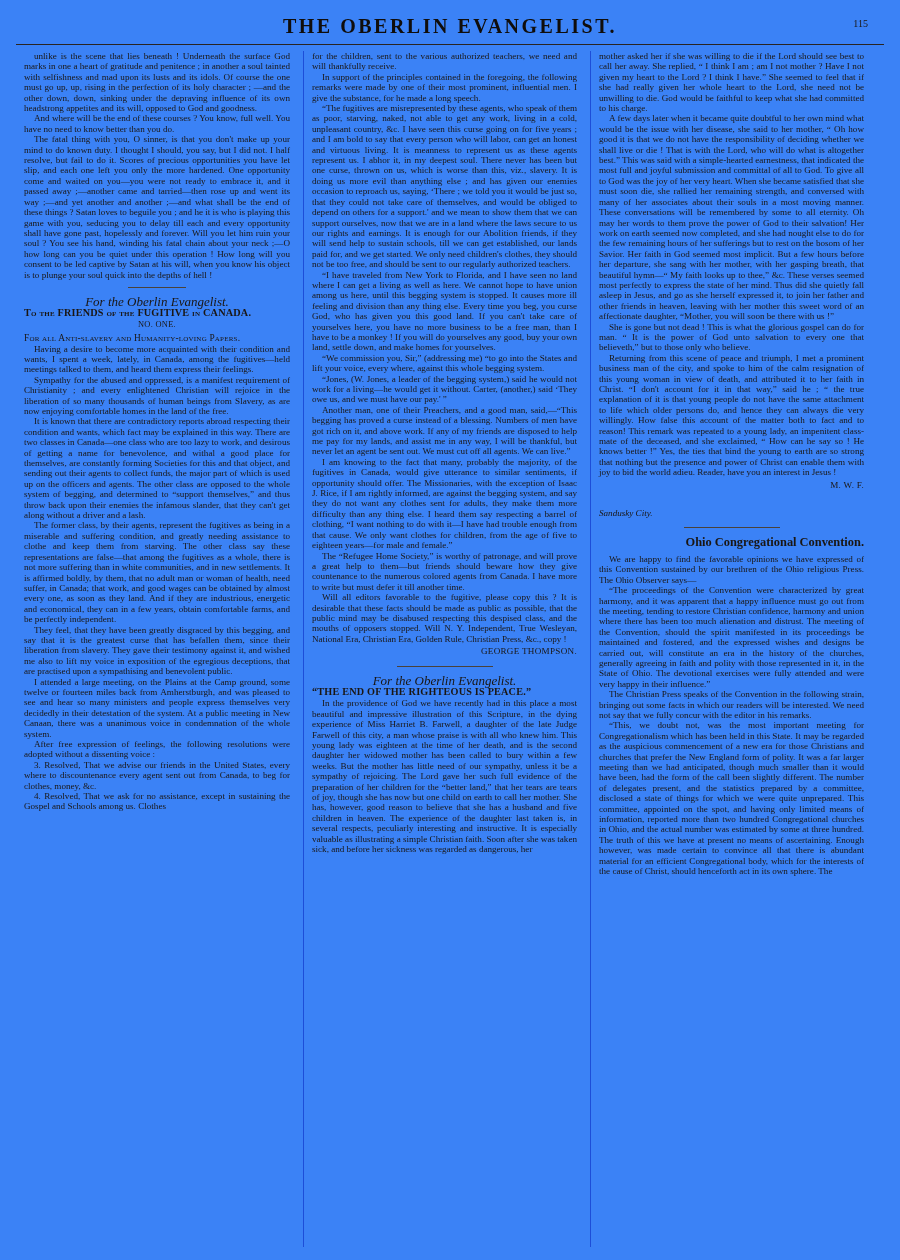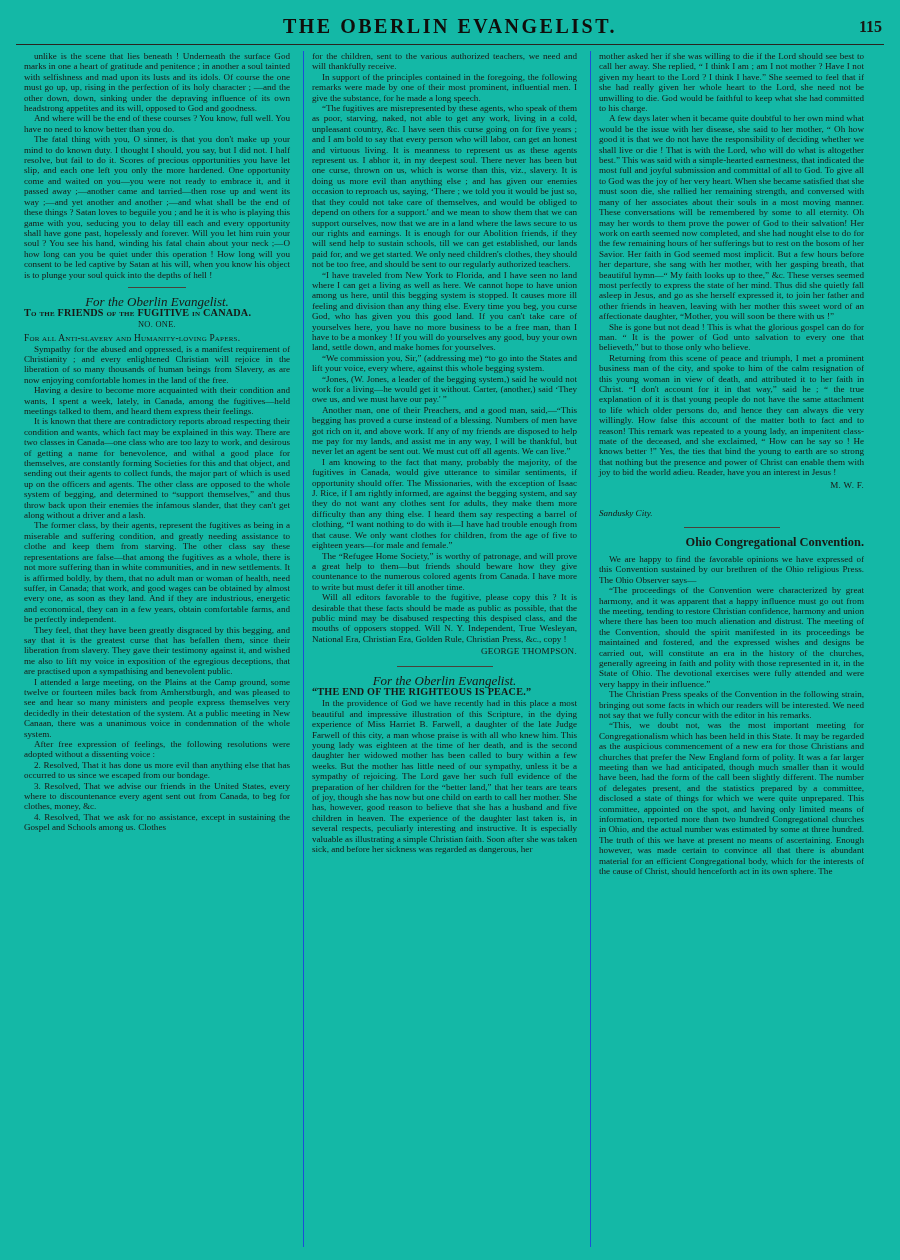--- a/index.html
+++ b/index.html
@@ -14,44 +14,44 @@
     color: #1a1613;
     position: relative;
     overflow: hidden;
   }
   .page {
     width: 900px;
     height: 1260px;
     position: relative;
     box-sizing: border-box;
     padding: 14px 16px 10px 16px;
-    background: #14b8a6;
+    background: #3b82f6;
   }
   
   .masthead {
     position: relative;
     height: 30px;
     border-bottom: 1.5px solid #2a2420;
     margin-bottom: 6px;
   }
   .masthead-title {
     text-align: center;
     font-family: "Liberation Serif", serif;
     font-size: 20px;
     letter-spacing: 2.5px;
     font-weight: bold;
     color: #100d0b;
     line-height: 24px;
   }
   .page-number {
     position: absolute;
-    right: 2px;
+    right: 16px;
     top: 4px;
-    font-size: 16px;
-    font-weight: bold;
+    font-size: 10px;
+    font-weight: normal;
   }
   
   .columns {
     display: flex;
     gap: 5px;
     height: 1196px;
   }
   .col {
     width: 282px;
     padding: 0 8px;
@@ -144,28 +144,27 @@
     <div class="col">
         <div class="col-inner" id="col1">
           <p>unlike is the scene that lies beneath !  Underneath the surface God marks in one a heart of gratitude and penitence ; in another a soul tainted with selfishness and mad upon its lusts and its idols.  Of course the one must go up, up, rising in the perfection of its holy character ; —and the other down, down, sinking under the depraving influence of its own headstrong appetites and its will, opposed to God and goodness.</p>
           <p>And where will be the end of these courses ?  You know, full well.  You have no need to know better than you do.</p>
           <p>The fatal thing with you, O sinner, is that you don't make up your mind to do known duty.  I thought I should, you say, but I did not.  I half resolve, but fail to do it.  Scores of precious opportunities you have let slip, and each one left you only the more hardened.  One opportunity come and waited on you—you were not ready to embrace it, and it passed away ;—another came and tarried—then rose up and went its way ;—and yet another and another ;—and what shall be the end of these things ?  Satan loves to beguile you ; and he it is who is playing this game with you, seducing you to delay till each and every opportunity shall have gone past, hopelessly and forever.  Will you let him ruin your soul ?  You see his hand, winding his fatal chain about your neck ;—O how long can you be quiet under this operation !  How long will you consent to be led captive by Satan at his will, when you know his object is to plunge your soul quick into the depths of hell !</p>
           <div class="rule-short"></div>
           <div class="art-head">For the Oberlin Evangelist.</div>
           <div class="art-title">To the FRIENDS of the FUGITIVE in CANADA.</div>
           <div class="art-sub">NO. ONE.</div>
           <p class="noindent"><span class="smallcaps-lead">For all Anti-slavery and Humanity-loving Papers.</span><span></span></p>
+          <p>Having a desire to become more acquainted with their condition and wants, I spent a week, lately, in Canada, among the fugitives—held meetings talked to them, and heard them express their feelings.</p>
           <p>Sympathy for the abused and oppressed, is a manifest requirement of Christianity ; and every enlightened Christian will rejoice in the liberation of so many thousands of human beings from Slavery, as are now enjoying comfortable homes in the land of the free.</p>
-          <p>Having a desire to become more acquainted with their condition and wants, I spent a week, lately, in Canada, among the fugitives—held meetings talked to them, and heard them express their feelings.</p>
           <p>It is known that there are contradictory reports abroad respecting their condition and wants, which fact may be explained in this way.  There are two classes in Canada—one class who are too lazy to work, and desirous of getting a name for benevolence, and withal a good place for themselves, are constantly forming Societies for this and that object, and sending out their agents to collect funds, the major part of which is used up on the officers and agents.  The other class are opposed to the whole system of begging, and determined to “support themselves,” and thus throw back upon their enemies the infamous slander, that they can't get along without a driver and a lash.</p>
           <p>The former class, by their agents, represent the fugitives as being in a miserable and suffering condition, and greatly needing assistance to clothe and keep them from starving.  The other class say these representations are false—that among the fugitives as a whole, there is not more suffering than in white communities, and in new settlements.  It is affirmed boldly, by them, that no adult man or woman of health, need suffer, in Canada; that work, and good wages can be obtained by almost every one, as soon as they land.  And if they are industrious, energetic and economical, they can in a few years, obtain comfortable farms, and be perfectly independent.</p>
           <p>They feel, that they have been greatly disgraced by this begging, and say that it is the greatest curse that has befallen them, since their liberation from slavery.  They gave their testimony against it, and wished me also to lift my voice in exposition of the egregious deceptions, that are practised upon a sympathising and benevolent public.</p>
           <p>I attended a large meeting, on the Plains at the Camp ground, some twelve or fourteen miles back from Amherstburgh, and was pleased to see and hear so many ministers and people express themselves very decidedly in their detestation of the system.  At a public meeting in New Canaan, there was a unanimous voice in condemnation of the whole system.</p>
           <p>After free expression of feelings, the following resolutions were adopted without a dissenting voice :</p>
-          <p>2. Resolved, That it has done us more evil than anything else that has occurred to us  since we escaped from our bondage.</p>
           <p>3. Resolved, That we advise  our friends in the United States, every where to discountenance every agent sent out from Canada, to beg for clothes, money, &amp;c.</p>
           <p>4. Resolved, That we ask for no assistance, except in sustaining the Gospel and Schools among us.  Clothes</p>
         </div>
       </div>
     <div class="col">
         <div class="col-inner" id="col2">
           <p class="noindent">for the children, sent to the various authorized teachers, we need and will thankfully receive.</p>
           <p>In support of the principles contained in the foregoing, the following remarks were made by one of their most prominent, influential men.  I give the substance, for he made a long speech.</p>
           <p>“The fugitives are misrepresented by these agents, who speak of them as poor, starving, naked, not able to get any work, living in a  cold, unpleasant country, &amp;c.  I have seen this curse going on for five years ; and I am bold to say that every person  who  will labor, can get an honest and virtuous living.  It is meanness to represent us as these agents represent us.  I abhor it, in my deepest soul.  There never has been but one curse, thrown on us, which is worse than this, viz., slavery.  It is doing us more evil than anything else ; and has given our enemies  occasion to reproach us, saying, ‘There ;  we told you it would be just so, that they could not take care of themselves, and would be obliged to depend on others for a support.'  and we mean to show them that we can support ourselves, now that  we are in a land where the laws secure to us our rights and earnings.  It is enough for our Abolition friends, if  they  will send help to sustain schools, till we can get  established, our  lands paid for, and we get started.  We only need children's clothes, they should not be too free, and should be sent to our regularly authorized teachers.</p>
           <p>“I have traveled from New York to Florida, and I have seen no land where  I can get a  living as well as here.  We cannot hope to have union  among  us here, until this begging system is stopped.  It causes more ill feeling and division than any thing  else.  Every time you beg, you curse God, who has given you this good land.  If you can't take care of yourselves here, you have no more business to be a free man, than I have to be a monkey !  If you will do yourselves any good, buy your own land, settle down, and make homes for yourselves.</p>

